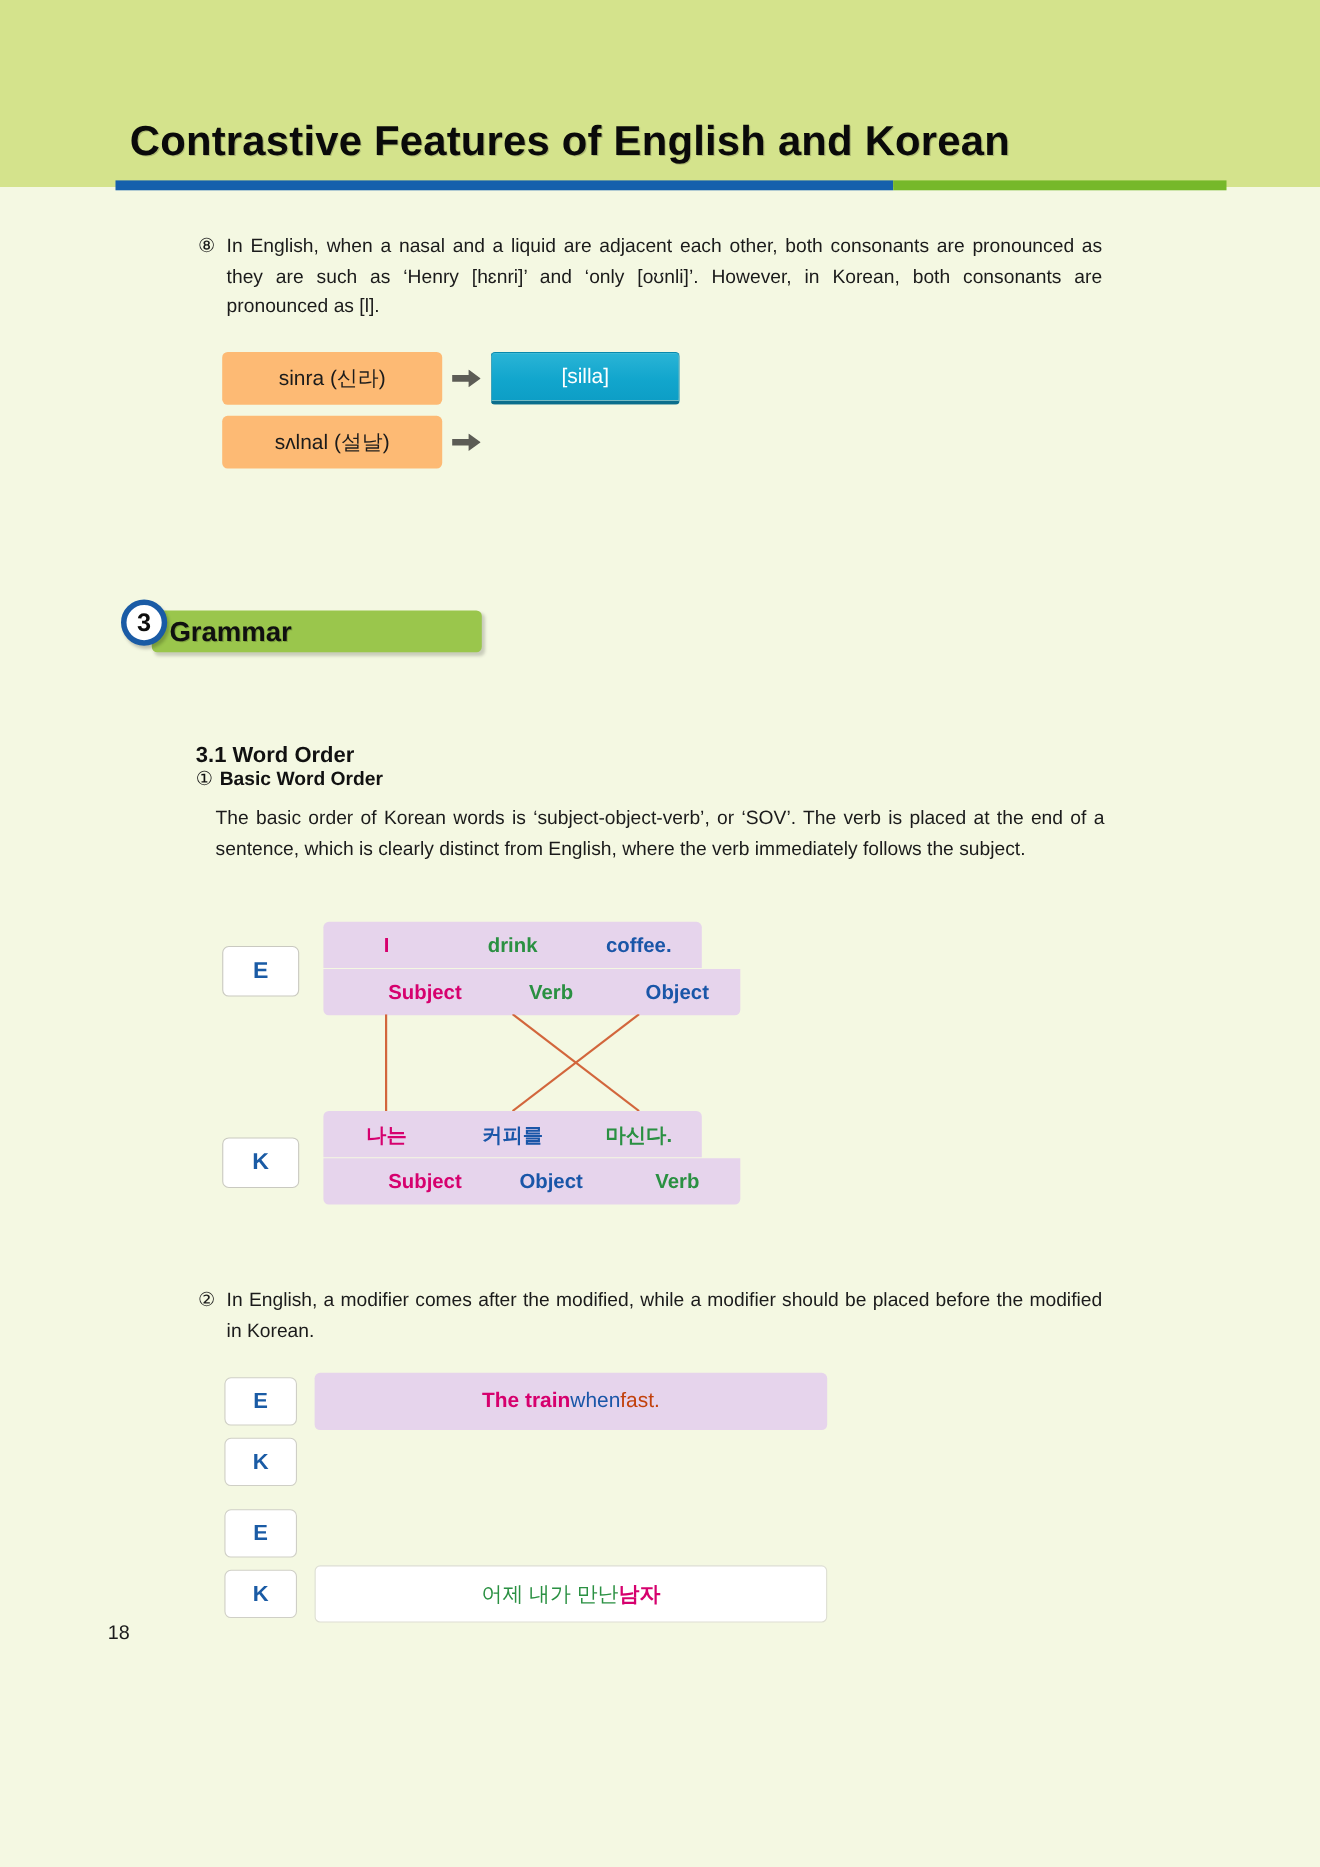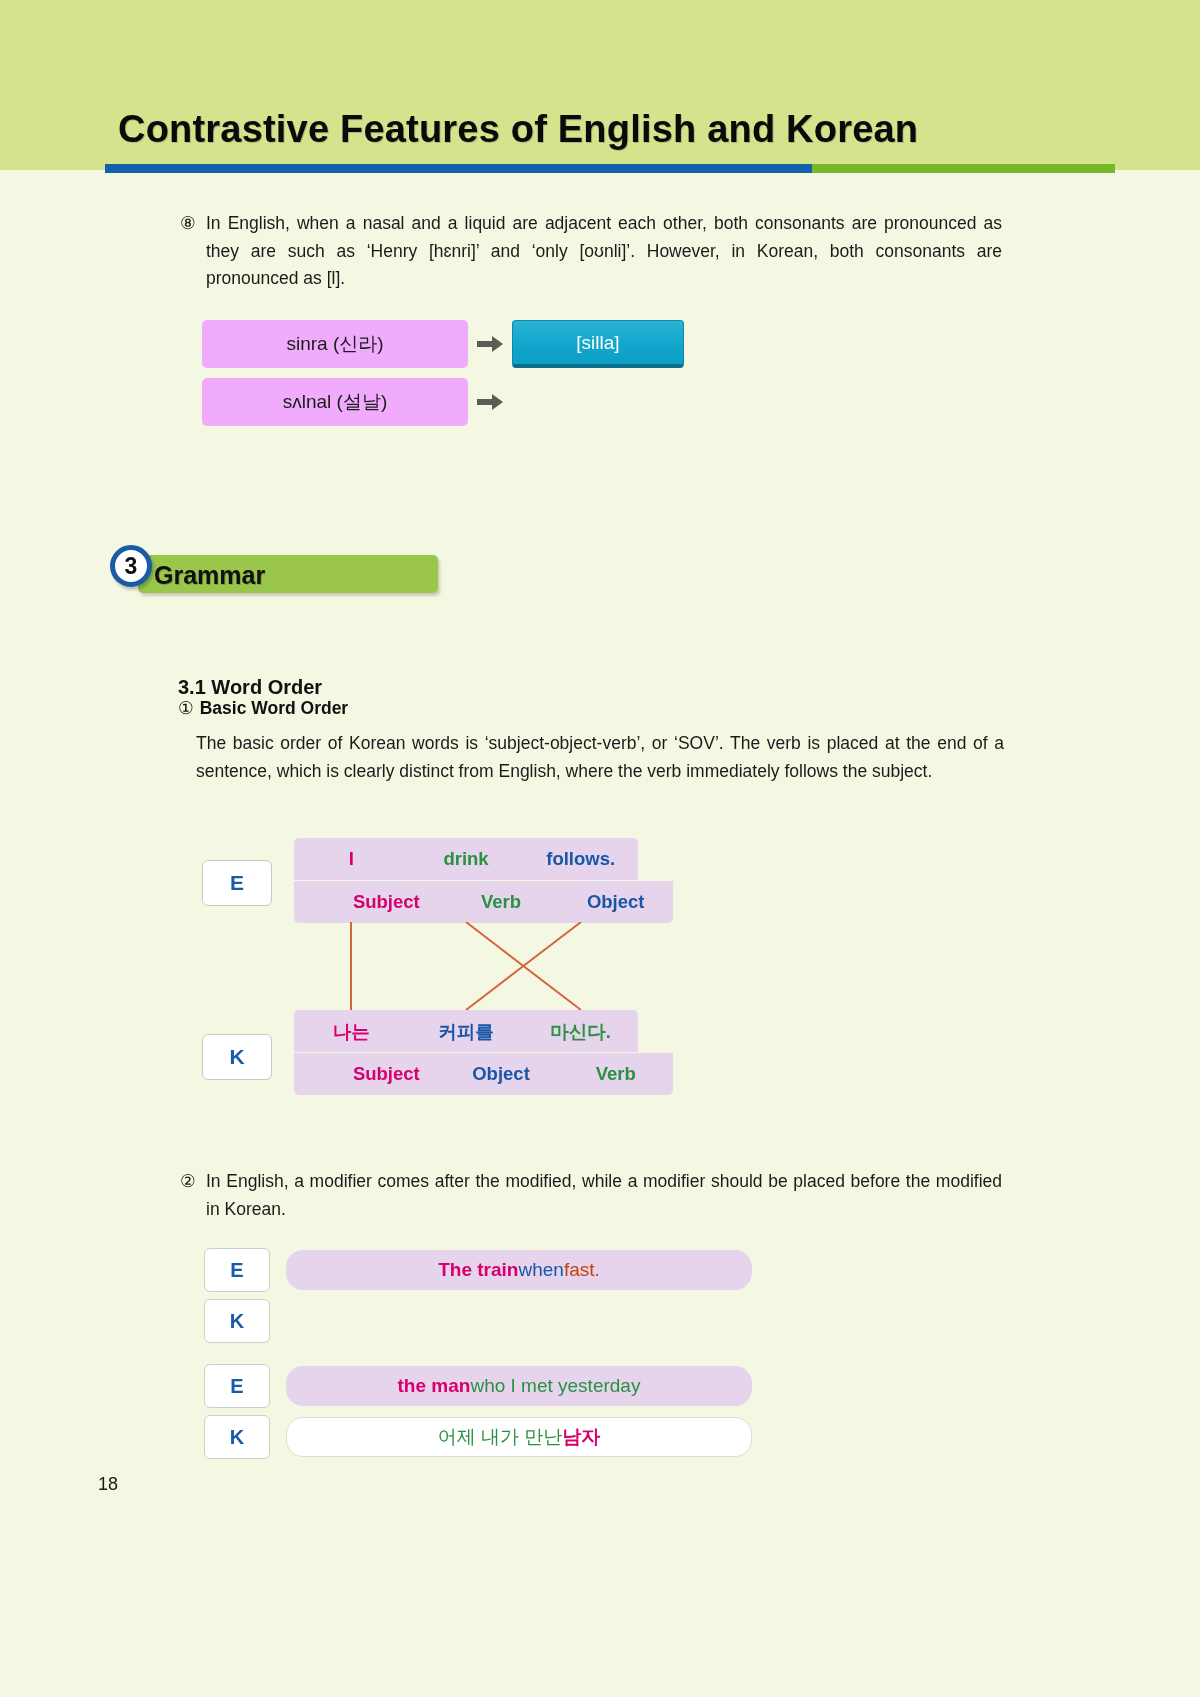--- a/index.html
+++ b/index.html
@@ -76,23 +76,23 @@
     position: absolute;
     left: 202px;
     top: 320px;
   }
   .arrowrow {
     display: flex;
     align-items: center;
     margin-bottom: 10px;
   }
   .lav-box {
-    width: 266px;
+    width: 200px;
     height: 48px;
-    background: #f0abfc;
+    background: #fdba74;
     border-radius: 5px;
     display: flex;
     align-items: center;
     justify-content: center;
     font-size: 19px;
     color: #1b1b1b;
   }
   .arrow-icon {
     width: 44px;
     display: flex;
@@ -255,22 +255,22 @@
     display: flex;
     align-items: center;
     justify-content: center;
     font-size: 20px;
     font-weight: bold;
     color: #1a5ba5;
     margin-right: 16px;
   }
   .mod-box {
     width: 466px;
-    height: 40px;
-    border-radius: 17px;
+    height: 52px;
+    border-radius: 5px;
     display: flex;
     align-items: center;
     justify-content: center;
     font-size: 19px;
     box-sizing: border-box;
   }
   .mod-box.lav { background: #e6d4ec; }
   .mod-box.white { background: #ffffff; border: 1px solid #ddded3; }
   .b { font-weight: bold; }
 
@@ -338,21 +338,21 @@
   <span class="ptext" style="margin-left:0;">The basic order of Korean words is ‘subject-object-verb’, or ‘SOV’. The verb is placed at the end of a sentence, which is clearly distinct from English, where the verb immediately follows the subject.</span>
 </div>
 
 <div class="wo-diagram">
 
   <div class="ek-tag" style="left:0; top:22px;">E</div>
 
   <div class="wo-strip top" style="top:0;">
     <div class="wo-cell c-pink">I</div>
     <div class="wo-cell c-green">drink</div>
-    <div class="wo-cell c-blue">follows.</div>
+    <div class="wo-cell c-blue">coffee.</div>
   </div>
 
   <div class="wo-strip bot" style="top:43px;">
     <div class="wo-cell c-pink">Subject</div>
     <div class="wo-cell c-green">Verb</div>
     <div class="wo-cell c-blue">Object</div>
   </div>
 
   <div class="wo-lines">
     <svg width="344" height="88" viewBox="0 0 344 88" aria-hidden="true">
@@ -393,24 +393,20 @@
         <span style="color:#c2410c">fast.</span>
     </div>
   </div>
 
   <div class="mod-row gap">
     <div class="mod-tag">K</div>
   </div>
 
   <div class="mod-row">
     <div class="mod-tag">E</div>
-    <div class="mod-box lav">
-      <span class="b" style="color:#d6006e">the man</span>
-        <span style="color:#2a9042"> who I met yesterday</span>
-    </div>
   </div>
 
   <div class="mod-row">
     <div class="mod-tag">K</div>
     <div class="mod-box white">
       <span style="color:#2a9042">어제 내가 만난 </span>
         <span class="b" style="color:#d6006e">남자</span>
     </div>
   </div>
 

